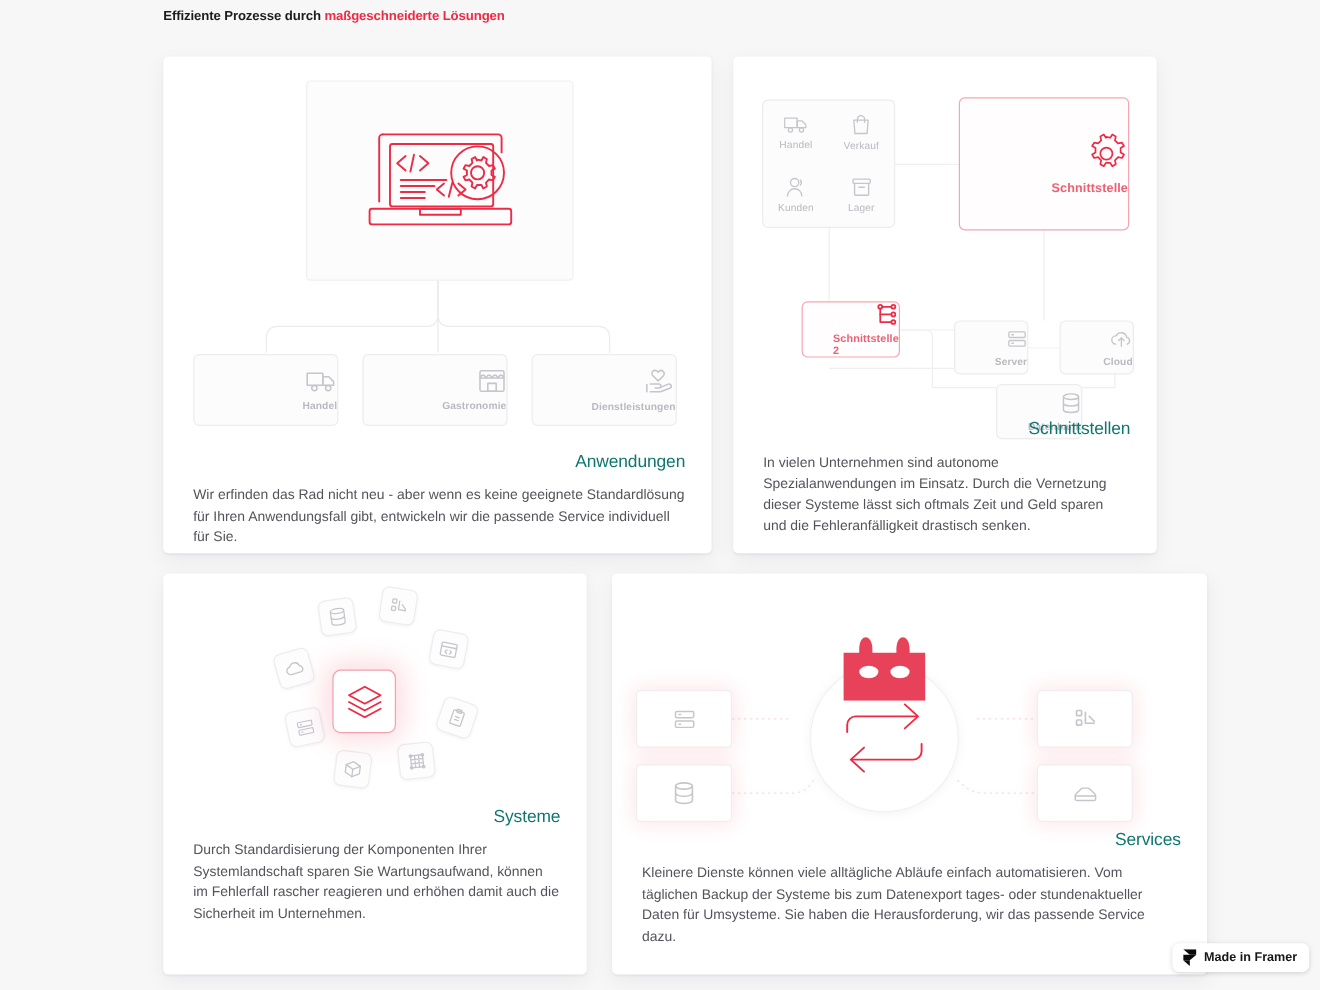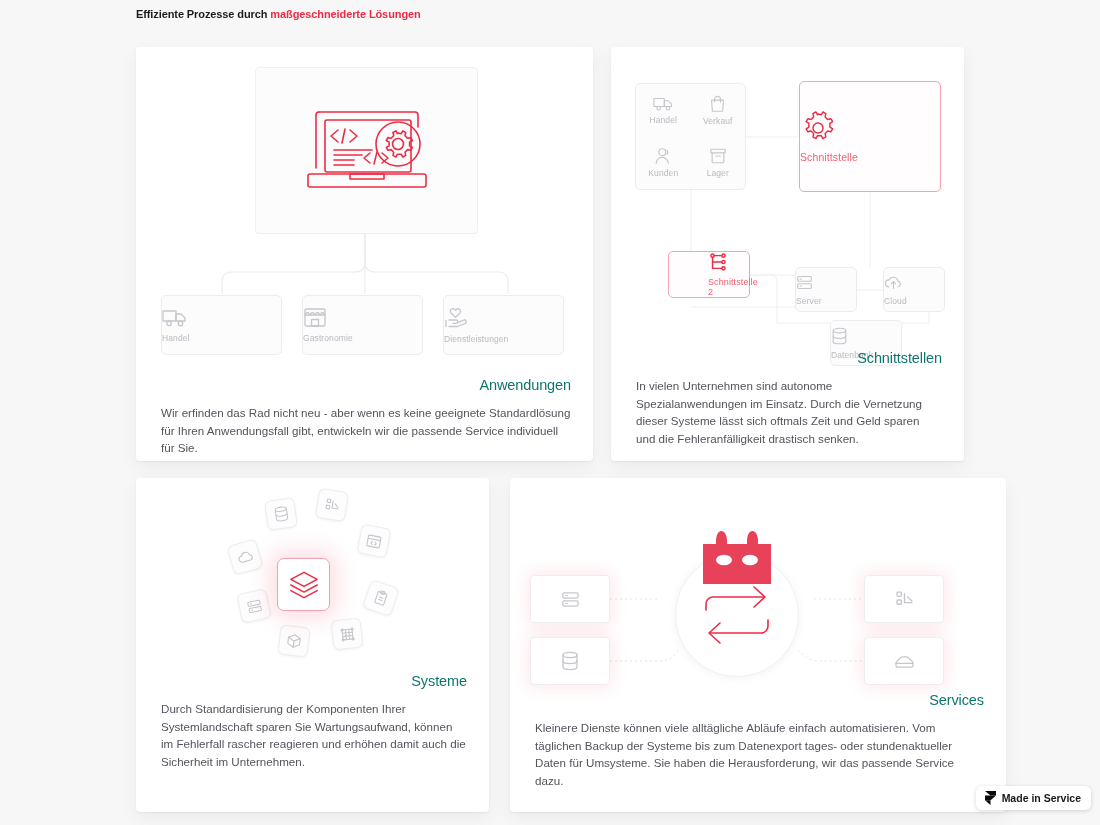--- a/index.html
+++ b/index.html
@@ -33,22 +33,23 @@
   .card-title {
     font-size:14.5px; font-weight:400; color:#0f766e; margin-bottom:9px; letter-spacing:-0.1px;text-align:right;
   }
   .card-body {
     font-size:11.6px; line-height:17.6px; color:#53535c; letter-spacing:.01px;margin-top:11px;
   }
 
   
   .tile {
     background:#fcfcfd; border:1px solid #ececed; border-radius:5px;
-    display:flex; flex-direction:column; align-items:flex-start; justify-content:center;
+    display:flex; flex-direction:column; align-items:flex-end; justify-content:center;
     gap:5px;
+    font-weight:bold;
   }
   .tile-label { font-size:8.5px; color:#b9b9c0; letter-spacing:.1px; }
   .tile.red { border-color:#f3a5b2; background:#fffdfd; }
   .tile.red .tile-label { color:#ee5f72; }
   svg { display:block; }
   .gicon { stroke:#c5c5cc; fill:none; stroke-width:1.3; stroke-linecap:round; stroke-linejoin:round; }
   .ricon { stroke:#ee2b45; fill:none; stroke-width:1.6; stroke-linecap:round; stroke-linejoin:round; }
 
   
   #anw-hero {
@@ -577,16 +578,16 @@
   <div id="framer-badge">
     <span>
       <svg width="11" height="14" viewBox="0 0 11 14">
           <g fill="#0a0a0a">
         <path d="M0 0h11v4.6H5.5L0 0z"></path>
             <path d="M0 4.6h11L5.5 9.2H0z"></path>
             <path d="M0 9.2h5.5V14L0 9.2z"></path>
       </g>
         </svg>
     </span>
-    <span>Made in Service</span>
+    <span>Made in Framer</span>
   </div>
 
 </div>
 
 </body></html>

